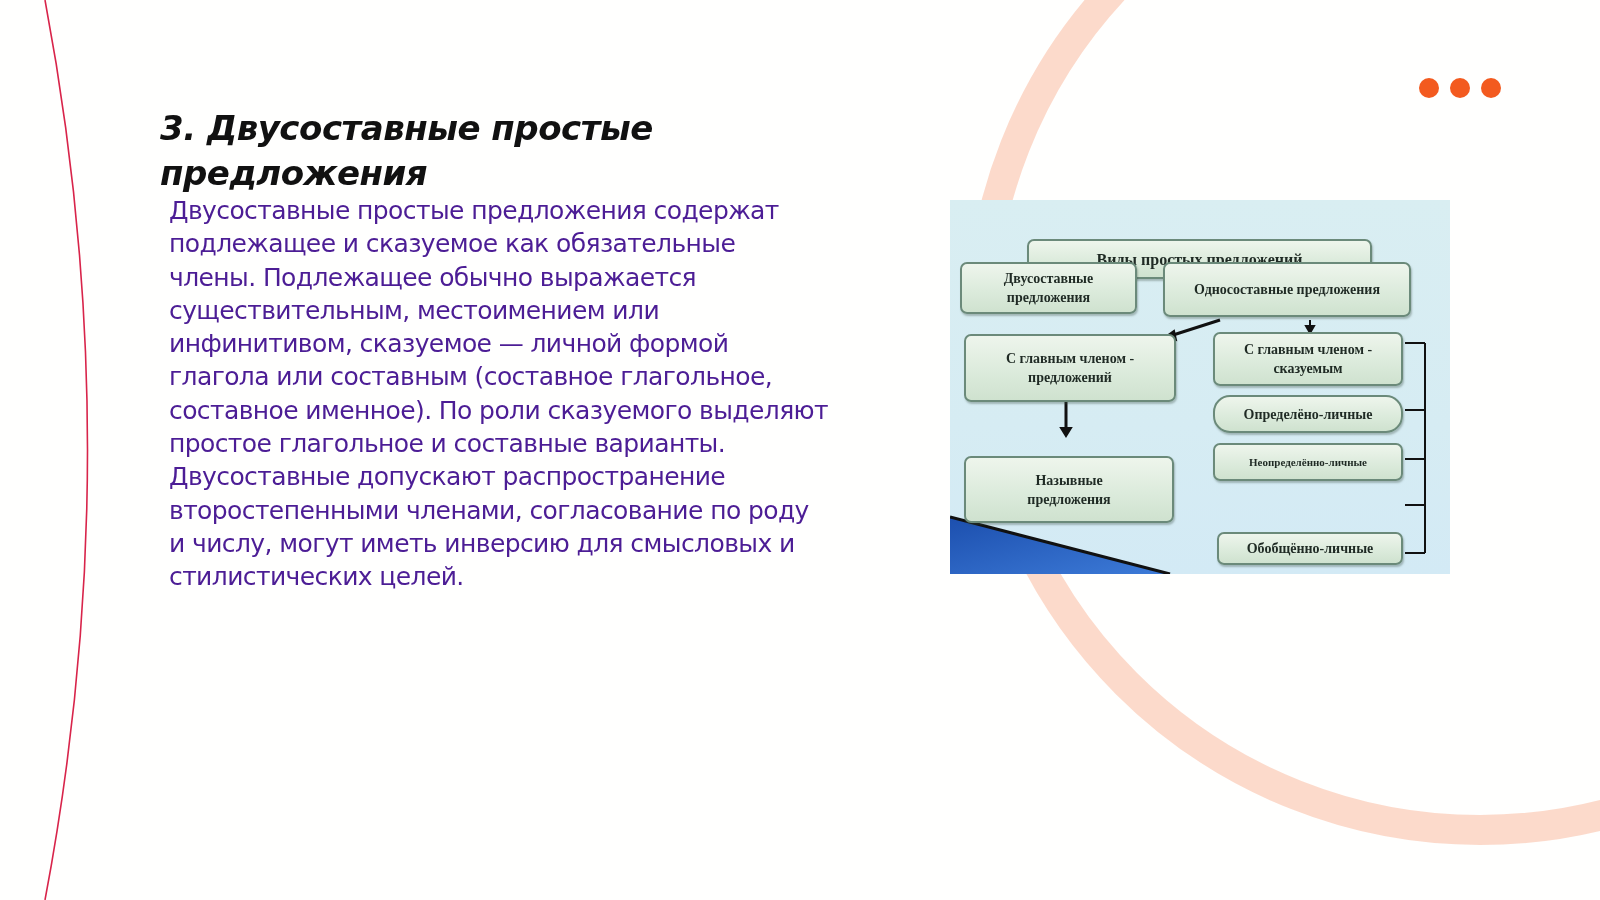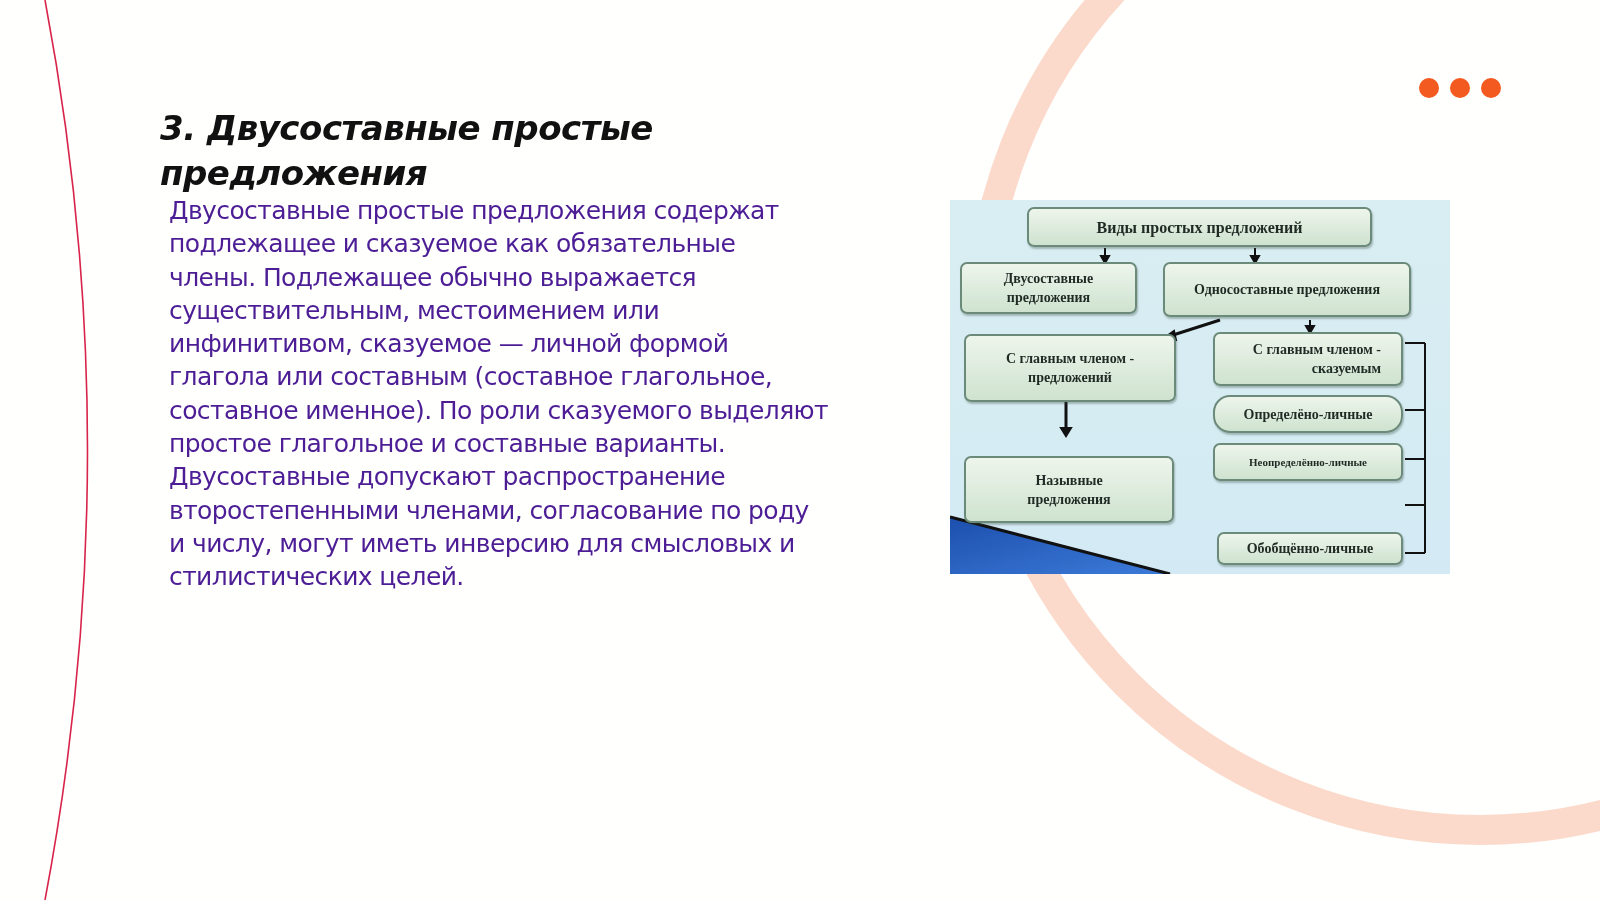--- a/index.html
+++ b/index.html
@@ -4,21 +4,21 @@
 <style>
   html, body { margin:0; padding:0; }
   body { width:1600px; height:900px; position:relative; overflow:hidden; background:#fffffe; font-family:"DejaVu Sans", sans-serif; }
   .bg-svg { position:absolute; left:0; top:0; width:1600px; height:900px; }
   .dots { position:absolute; left:1419px; top:78px; display:flex; gap:11px; }
   .dot { width:20px; height:20px; border-radius:50%; background:#f35a1f; }
   .title { position:absolute; left:160px; top:106px; width:640px; margin:0; font-family:"DejaVu Sans", sans-serif; font-weight:bold; font-style:italic; font-size:34px; line-height:45px; color:#111; letter-spacing:-0.5px; }
   .body-text { position:absolute; left:160px; top:185px; width:660px; margin:9px; font-family:"DejaVu Sans", sans-serif; font-size:25px; line-height:33.3px; color:#4c1d95; letter-spacing:-0.6px; }
   .diagram { position:absolute; left:950px; top:200px; width:500px; height:374px; background:linear-gradient(180deg,#d9eef2 0%, #d6ecf3 60%, #d3eaf5 100%); overflow:hidden; }
   .box { position:absolute; border:2px solid #6b8a7a; border-radius:7px; background:linear-gradient(180deg,#eef5ec 0%, #dcebdc 55%, #cfe2cf 100%); box-shadow:1px 2px 2px rgba(60,80,70,0.35); display:flex; align-items:center; justify-content:center; text-align:center; font-family:"Liberation Serif", serif; font-weight:bold; color:#1f2a24; font-size:14px; line-height:19px; box-sizing:border-box; padding:0 4px; }
-  .box.big { font-size:16px; }
+  .box.big { font-size:16px;margin-top:32px; }
   .wedge { position:absolute; left:0; bottom:0; }
   .lines { position:absolute; left:0; top:0; width:500px; height:374px; }
 </style>
 </head>
 <body>
 
 <svg class="bg-svg" viewBox="0 0 1600 900">
   <circle cx="1480" cy="330" r="500" fill="none" stroke="#fbd3c2" stroke-width="30" opacity="0.85"></circle>
   <path d="M45,0 Q130,450 45,900" fill="none" stroke="#d8244a" stroke-width="1.6"></path>
 </svg>
@@ -62,19 +62,19 @@
       <line x1="455" y1="259" x2="475" y2="259"></line>
       <line x1="455" y1="305" x2="475" y2="305"></line>
       <line x1="455" y1="353" x2="475" y2="353"></line>
     </g>
   </svg>
 
   <div class="box big" style="left:77px;top:7px;width:345px;height:40px;">Виды  простых  предложений</div>
   <div class="box" style="left:10px;top:62px;width:177px;height:52px;padding:0 28px;">Двусоставные предложения</div>
   <div class="box" style="left:213px;top:62px;width:248px;height:55px;">Односоставные предложения</div>
   <div class="box" style="left:14px;top:134px;width:212px;height:68px;padding:0 30px;">С главным членом - предложений</div>
-  <div class="box" style="left:263px;top:132px;width:190px;height:54px;padding:18px 20px;text-align:right;">С главным членом - сказуемым</div>
+  <div class="box" style="left:263px;top:132px;width:190px;height:54px;padding:18px 20px;">С главным членом - сказуемым</div>
   <div class="box" style="left:14px;top:256px;width:210px;height:67px;padding:0 38px;">Назывные предложения</div>
   <div class="box" style="left:263px;top:195px;width:190px;height:38px;border-radius:17px;">Определёно-личные</div>
   <div class="box" style="left:263px;top:243px;width:190px;height:38px;font-size:11px;">Неопределённо-личные</div>
   <div class="box" style="left:267px;top:292px;width:186px;height:33px;margin-top:40px;">Обобщённо-личные</div>
   <div class="box" style="left:267px;top:339px;width:186px;height:30px;margin-top:41px;">Безличные</div>
 </div>
 
 </body></html>

